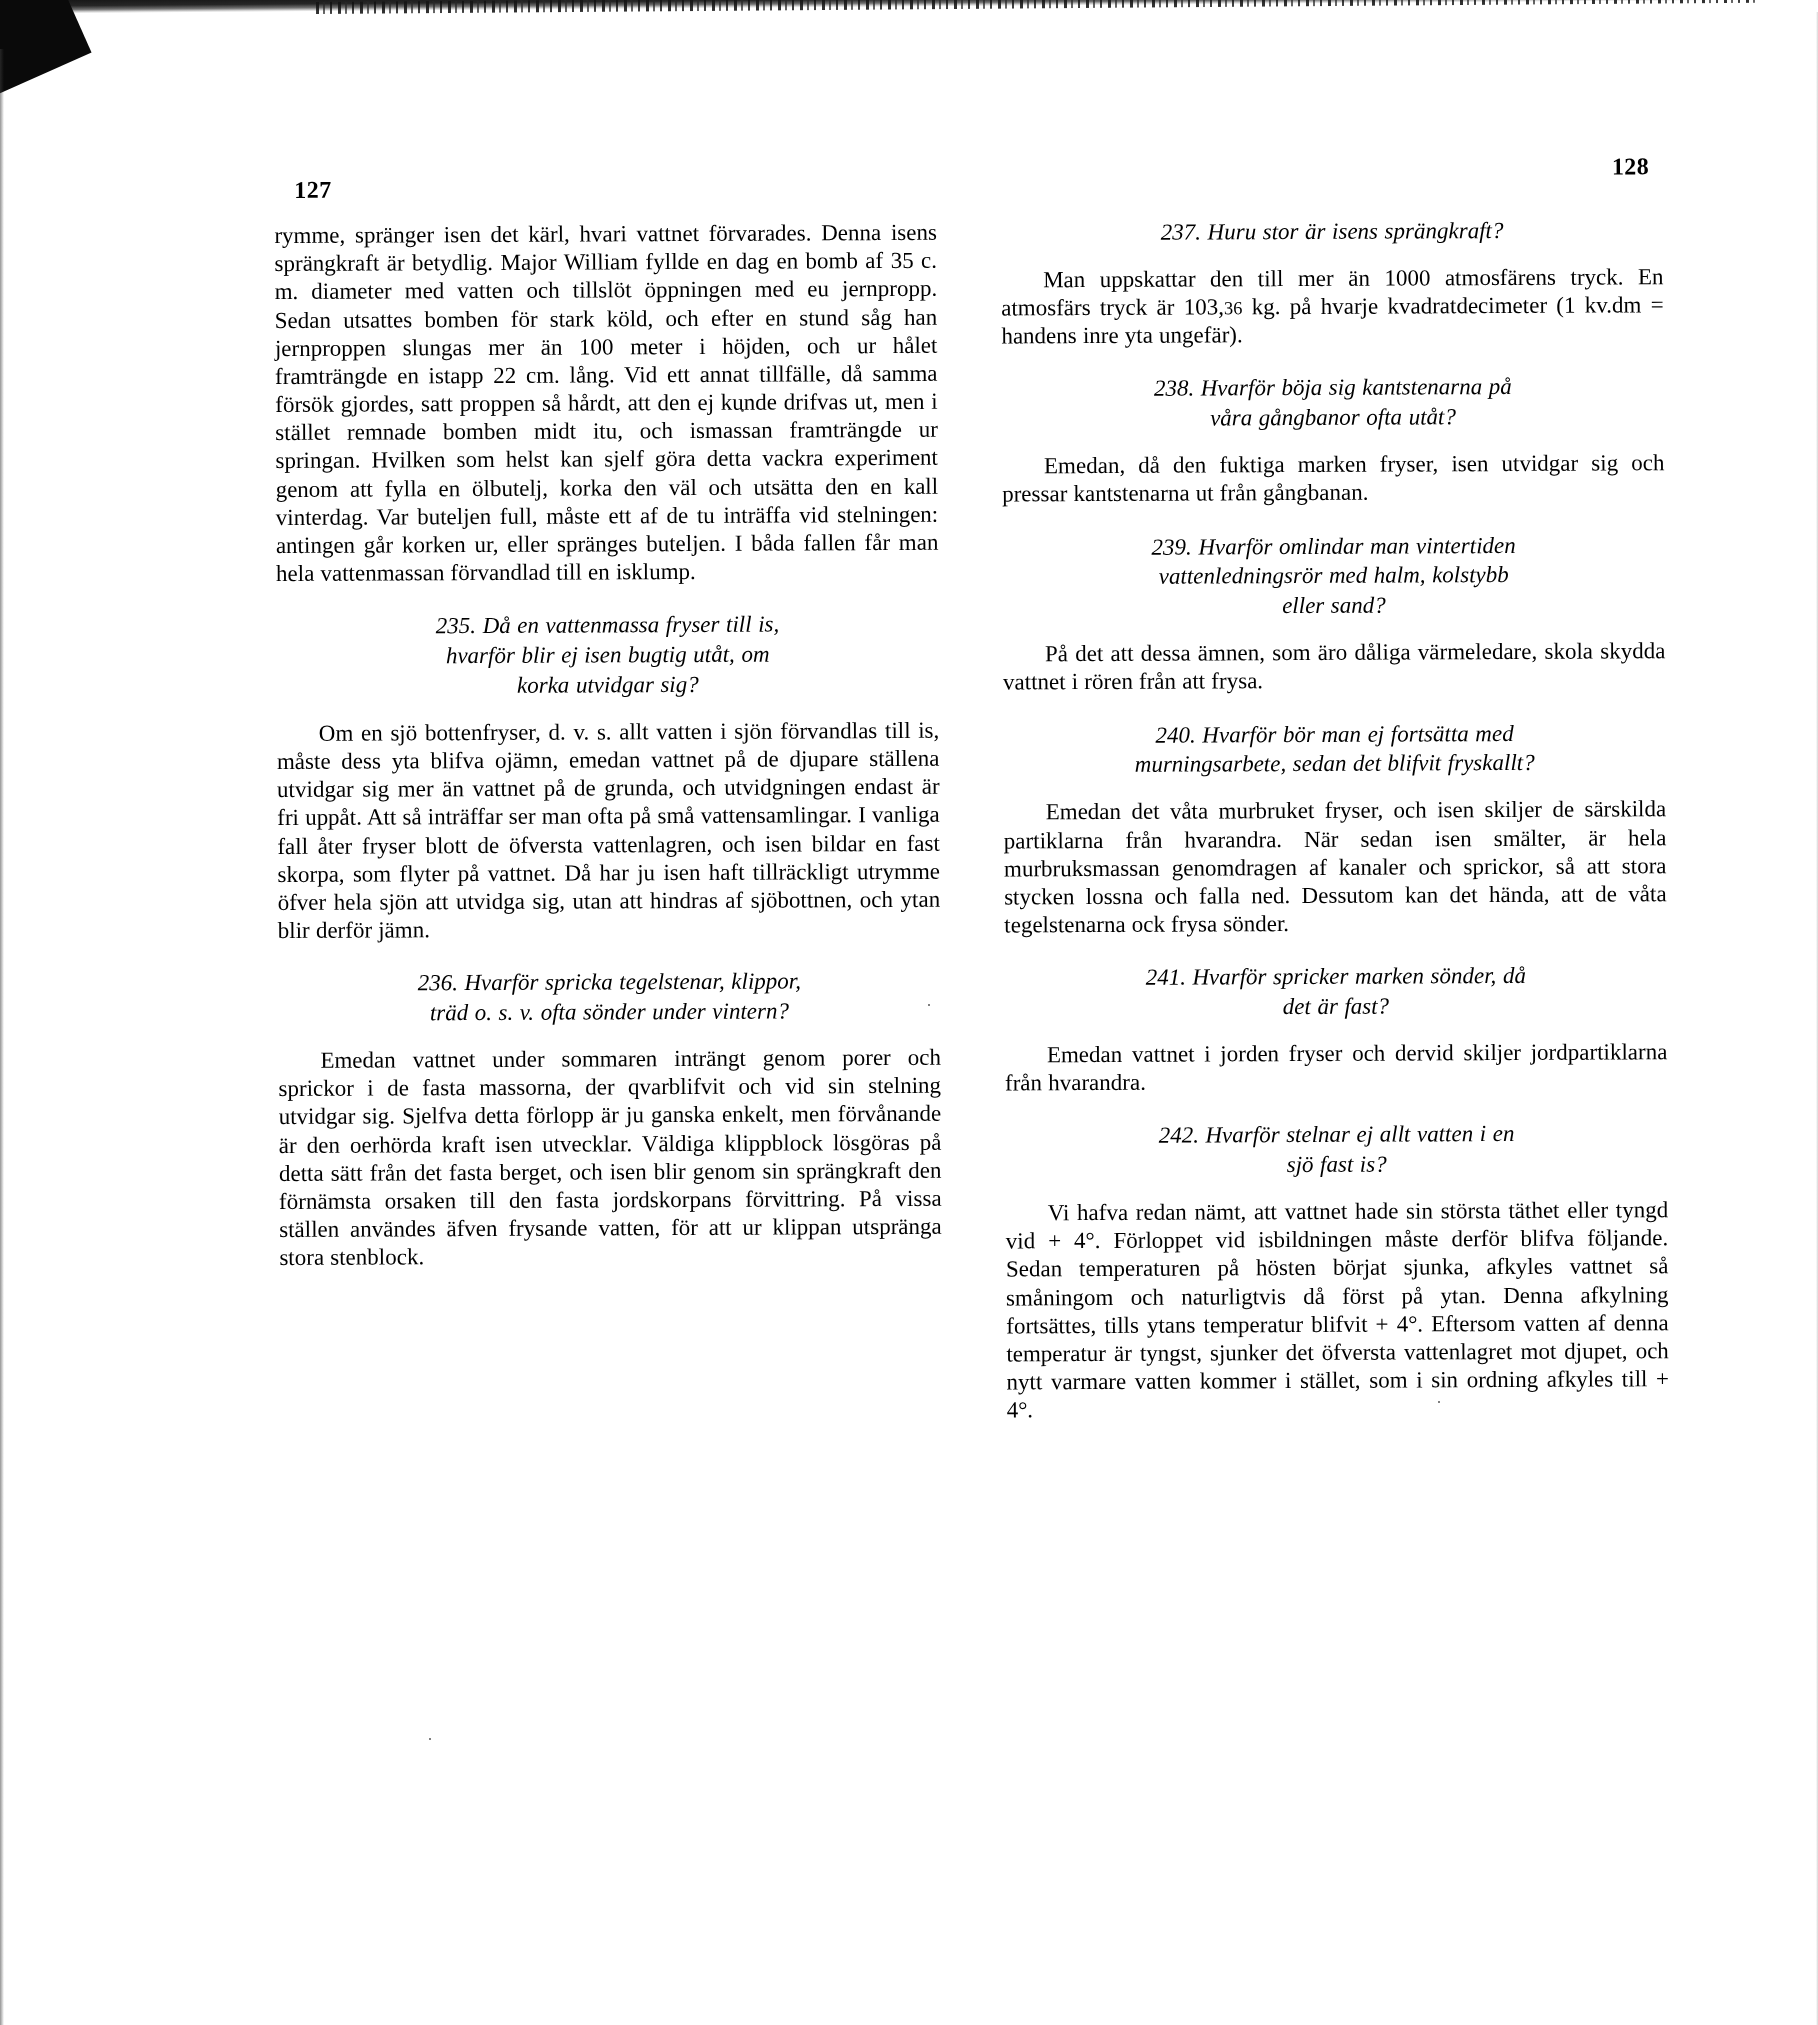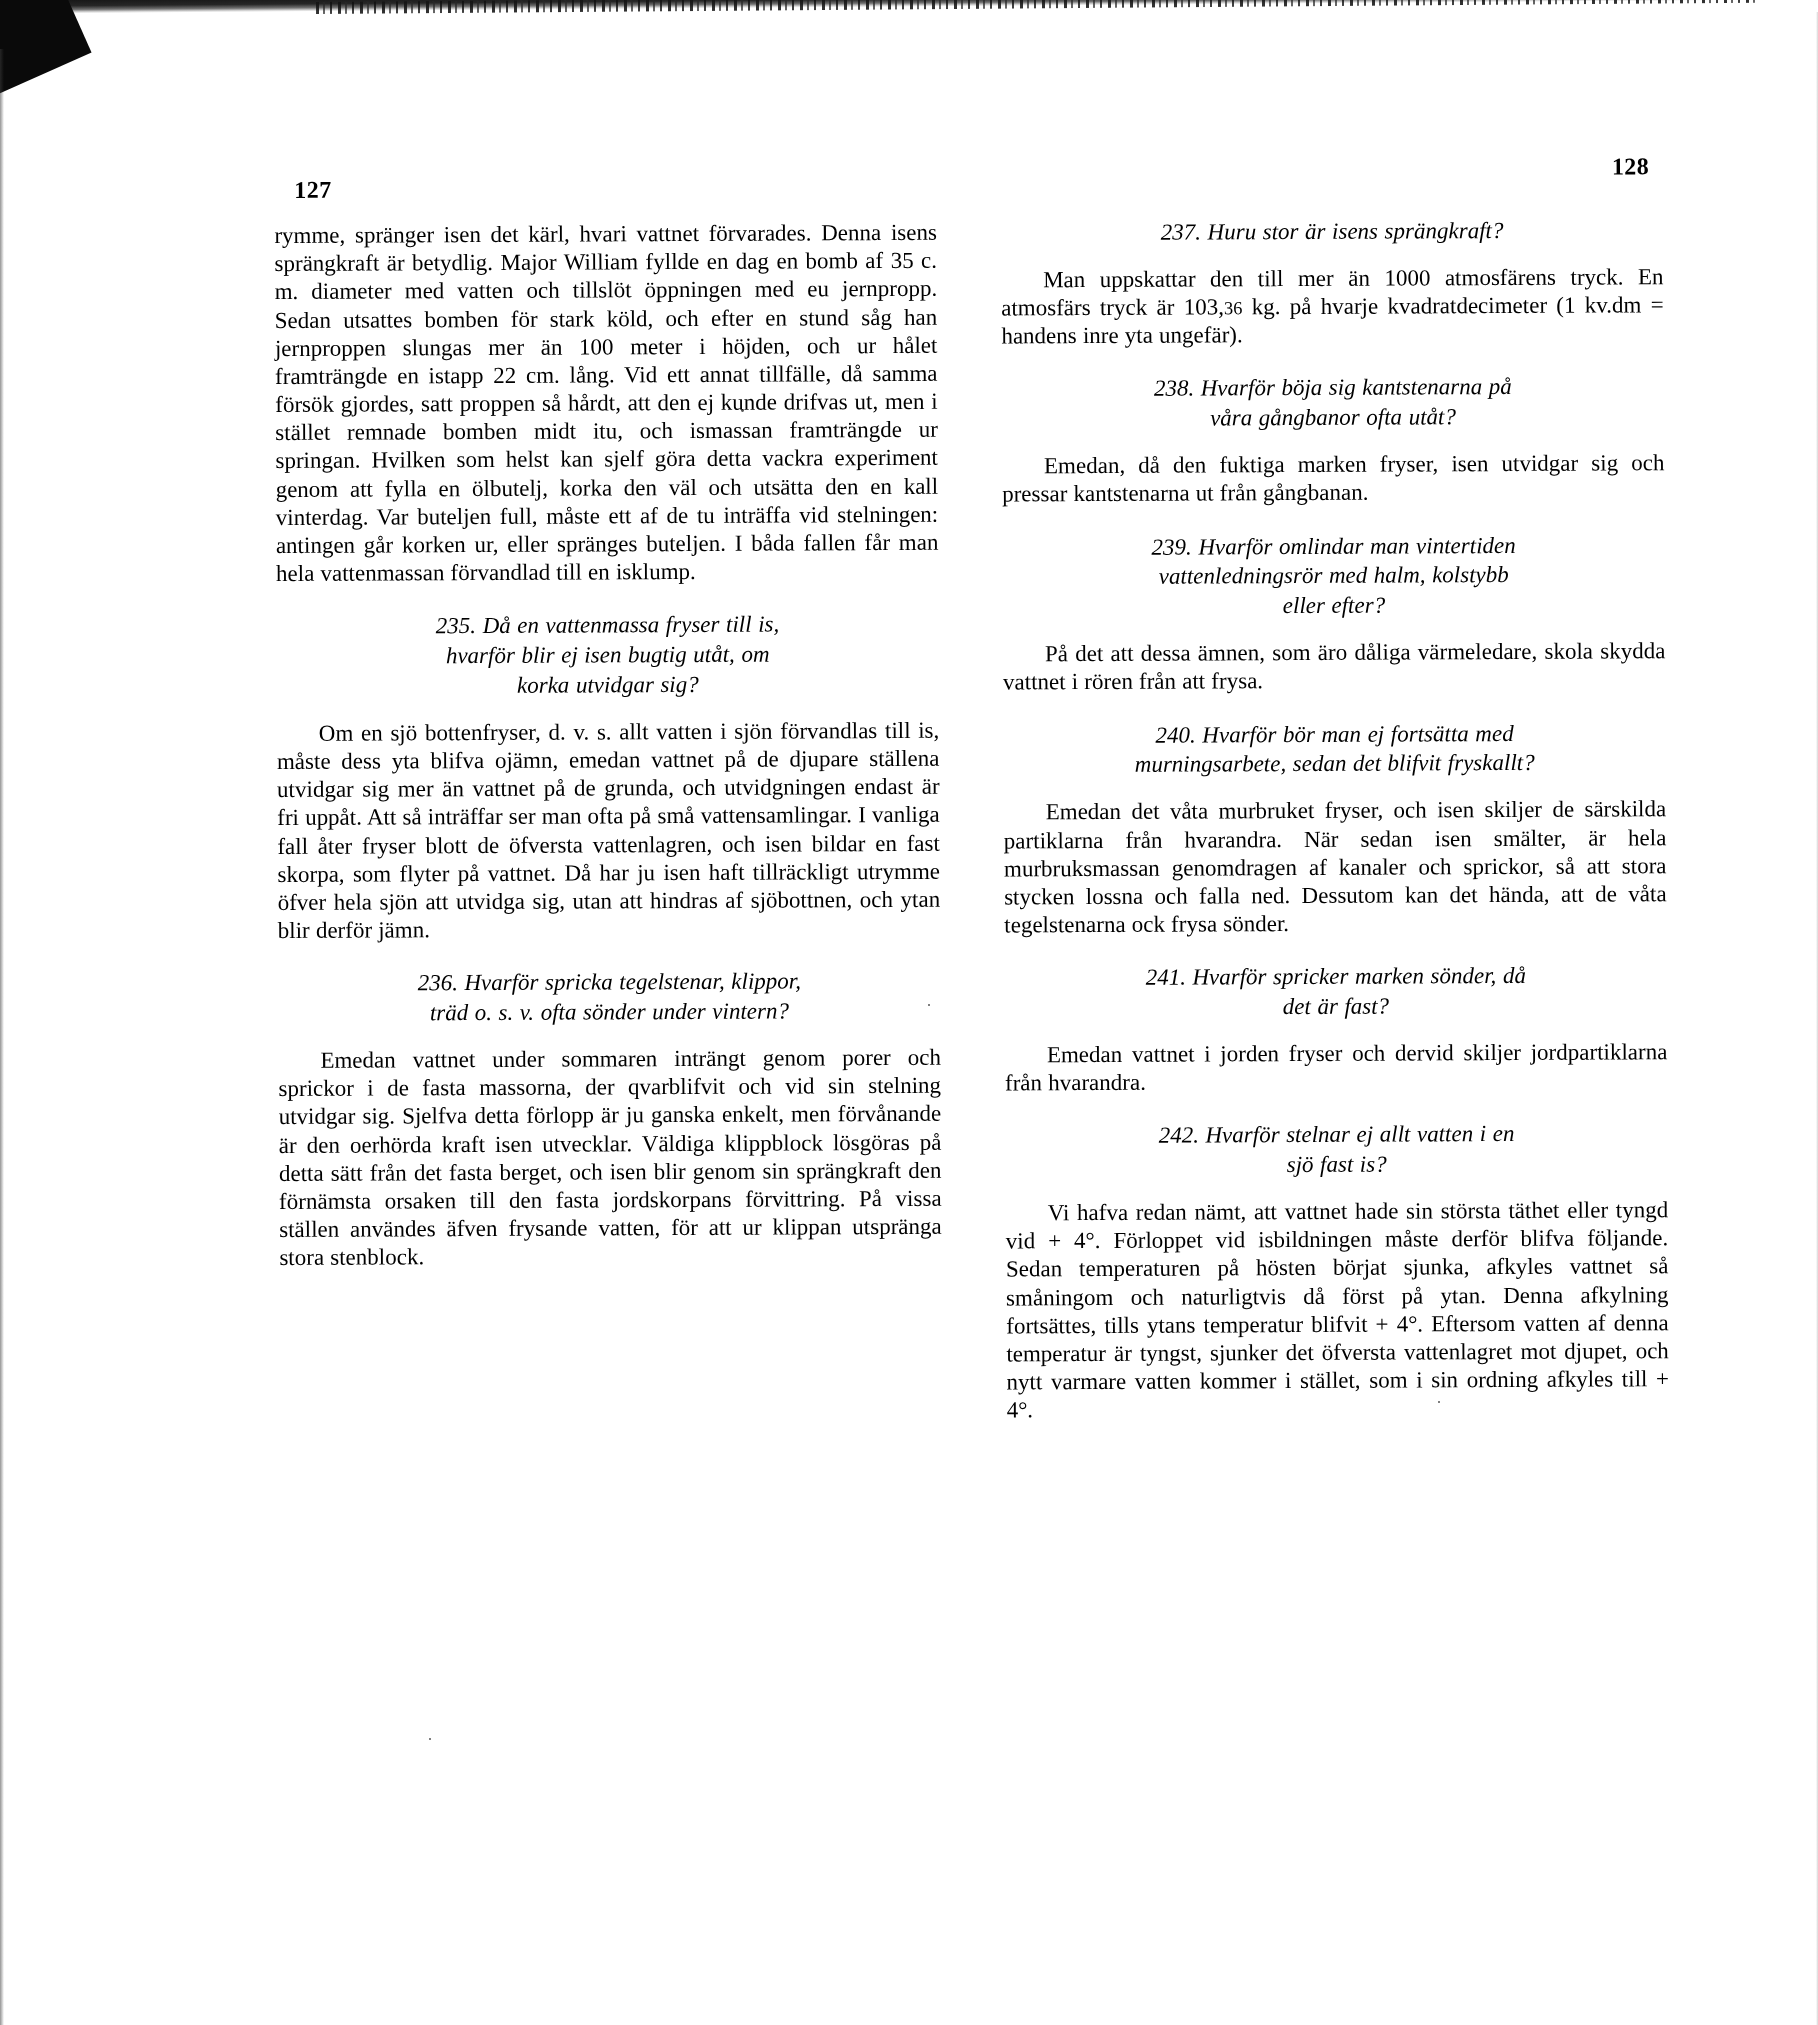--- a/index.html
+++ b/index.html
@@ -197,21 +197,21 @@
         <h3 class="qhead">
           <span>238. Hvarför böja sig kantstenarna på</span><br>
           <span>våra gångbanor ofta utåt?</span>
         </h3>
 
         <p class="para">Emedan, då den fuktiga marken fryser, isen utvidgar sig och pressar kantstenarna ut från gångbanan.</p>
 
         <h3 class="qhead">
           <span>239. Hvarför omlindar man vintertiden</span><br>
           <span>vattenledningsrör med halm, kolstybb</span><br>
-          <span>eller efter?</span>
+          <span>eller sand?</span>
         </h3>
 
         <p class="para">På det att dessa ämnen, som äro dåliga värmeledare, skola skydda vattnet i rören från att frysa.</p>
 
         <h3 class="qhead">
           <span>240. Hvarför bör man ej fortsätta med</span><br>
           <span>murningsarbete, sedan det blifvit fryskallt?</span>
         </h3>
 
         <p class="para">Emedan det våta murbruket fryser, och isen skiljer de särskilda partiklarna från hvarandra. När sedan isen smälter, är hela murbruksmassan genomdragen af kanaler och sprickor, så att stora stycken lossna och falla ned. Dessutom kan det hända, att de våta tegelstenarna ock frysa sönder.</p>

